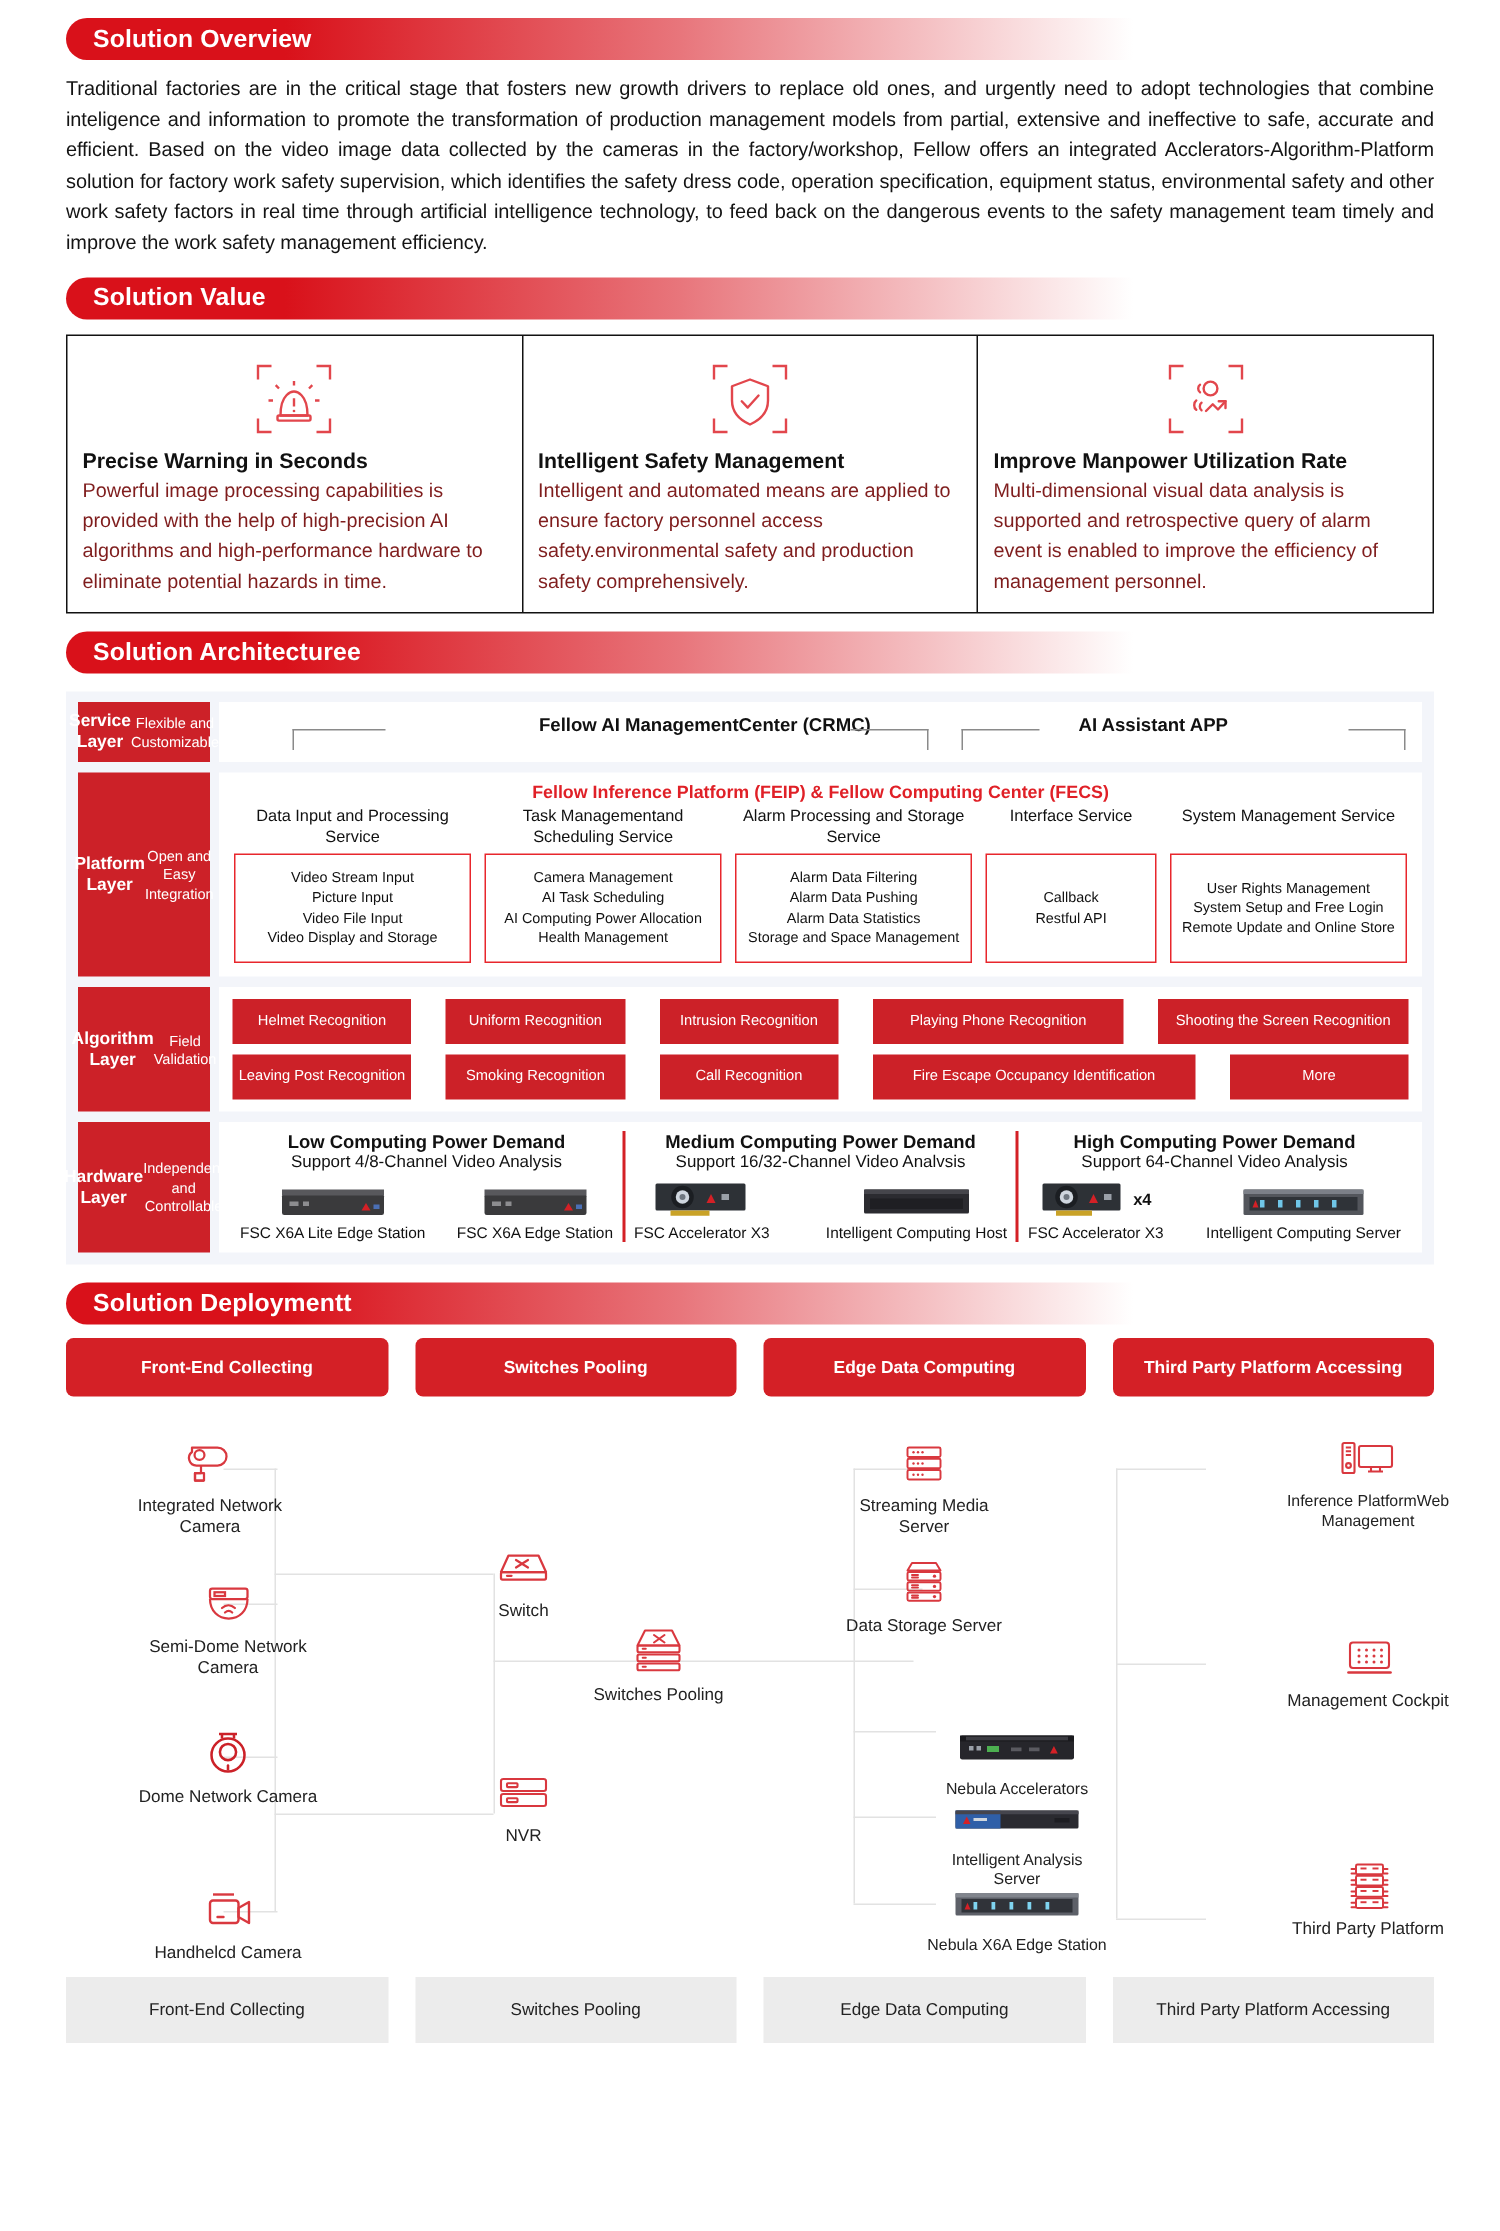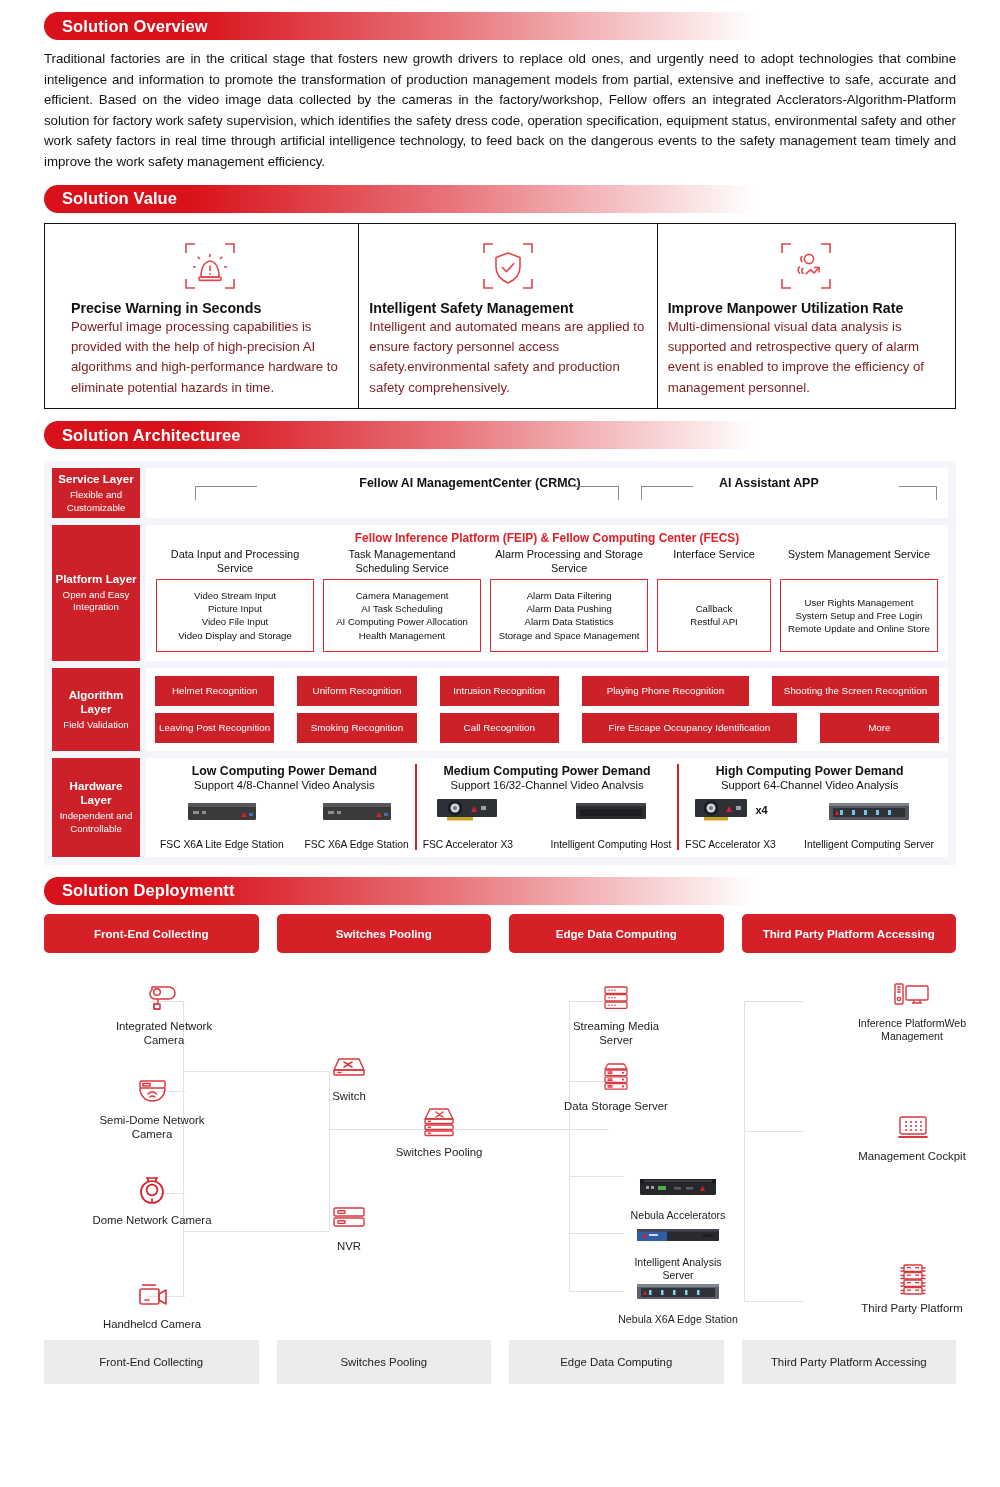--- a/index.html
+++ b/index.html
@@ -29,34 +29,34 @@
   
   .overview {
     margin-top: 9px;
     font-size: 13.3px; line-height: 20.6px;
     text-align: justify; text-align-last: left;
     color: #141414;
     letter-spacing: -0.05px;
   }
 
   
-  .value-row { display: flex; margin-top: 10px; border: 1.3px solid #111; padding-left: 16px; }
+  .value-row { display: flex; margin-top: 10px; border: 1.3px solid #111; }
   .value-card { flex: 1; padding: 12px 10px 10px 10px; }
   .value-card + .value-card { border-left: 1.3px solid #111; }
   .vc-icon-wrap { height: 60px; display: flex; align-items: center; justify-content: center; }
   .vc-title { font-size: 14.2px; font-weight: bold; margin-top: 4px; color: #111; }
   .vc-body { font-size: 13.2px; line-height: 20.4px; margin-top: 1px; color: #7f1d1d; }
 
   
   .arch { margin-top: 12px; background: #f3f5fa; padding: 7px 8px 8px 8px; }
   .layer { display: flex; margin-bottom: 7px; }
   .layer:last-child { margin-bottom: 0; }
   .layer-tag {
     width: 88px; flex: 0 0 88px; background: #cc2128; color: #fff;
-    display: flex; flex-direction: column; align-items: center; justify-content: center;
+    display: flex; flex-direction: row; align-items: center; justify-content: center;
     text-align: center; padding: 4px 3px;
   }
   .layer-tag .lt-main { font-size: 11.6px; font-weight: bold; line-height: 14px; }
   .layer-tag .lt-sub { font-size: 9.7px; line-height: 12.4px; margin-top: 3px; font-weight: normal; }
   .layer-body { flex: 1; background: #fff; margin-left: 6px; position: relative; }
 
   
   .svc-body { padding: 8px 10px 10px 10px; }
   .svc-titles { position: relative; height: 22px; }
   .svc-t { position: absolute; font-size: 12.4px; font-weight: bold; color: #111; top: 0; }
@@ -95,21 +95,21 @@
 
   
   .hw-body { display: flex; padding: 6px 8px 7px 8px; }
   .hw-group { flex: 1; padding: 0 6px; text-align: center; }
   .hw-group + .hw-group { border-left: 2.5px solid #d42026; }
   .hw-t1 { font-size: 12.3px; font-weight: bold; color: #111; }
   .hw-t2 { font-size: 11.3px; color: #111; margin-top: 1px; }
   .hw-items { display: flex; justify-content: space-between; gap: 12px; margin-top: 4px; }
   .hw-item { text-align: center; }
   .hw-pic { height: 30px; display: flex; align-items: flex-end; justify-content: center; }
-  .hw-label { font-size: 10.3px; color: #111; margin-top: 14px; }
+  .hw-label { font-size: 10.3px; color: #111; margin-top: 2px; }
   .hw-x4 { font-size: 11px; font-weight: bold; color: #111; align-self: center; margin-left: 2px; }
   .hw-inline { display: flex; align-items: center; justify-content: center; }
 
   
   .dep-heads { display: flex; gap: 18px; margin-top: 9px; }
   .dep-head {
     flex: 1; background: #d42026; color: #fff; border-radius: 5px;
     text-align: center; font-size: 11.6px; font-weight: bold;
     padding: 13px 4px;
   }
@@ -422,21 +422,21 @@
     <div class="wire h" style="left:525px; top:40px; width:46px;"></div>
     <div class="wire h" style="left:525px; top:120px; width:46px;"></div>
     <div class="wire h" style="left:525px; top:215px; width:55px;"></div>
     <div class="wire h" style="left:525px; top:272px; width:55px;"></div>
     <div class="wire h" style="left:525px; top:330px; width:55px;"></div>
     <div class="wire h" style="left:700px; top:40px; width:60px;"></div>
     <div class="wire v" style="left:700px; top:40px; height:300px;"></div>
     <div class="wire h" style="left:700px; top:170px; width:60px;"></div>
     <div class="wire h" style="left:700px; top:340px; width:60px;"></div>
 
-    <div class="node" style="left:60px; top:18px;">
+    <div class="node" style="left:36px; top:18px;">
       <div class="ico">
         <svg width="42" height="34" viewBox="0 0 42 34">
           <g fill="none" stroke="#d9383f" stroke-width="1.5" stroke-linejoin="round">
             <path d="M9 6h17a6 6 0 0 1 0 12H12a5 5 0 0 1-3-9z"></path>
             <circle cx="14" cy="11" r="3.3"></circle>
             <path d="M15 18v5h-4v5h6"></path>
             <rect x="11" y="23" width="6" height="5"></rect>
           </g>
         </svg>
       </div>

